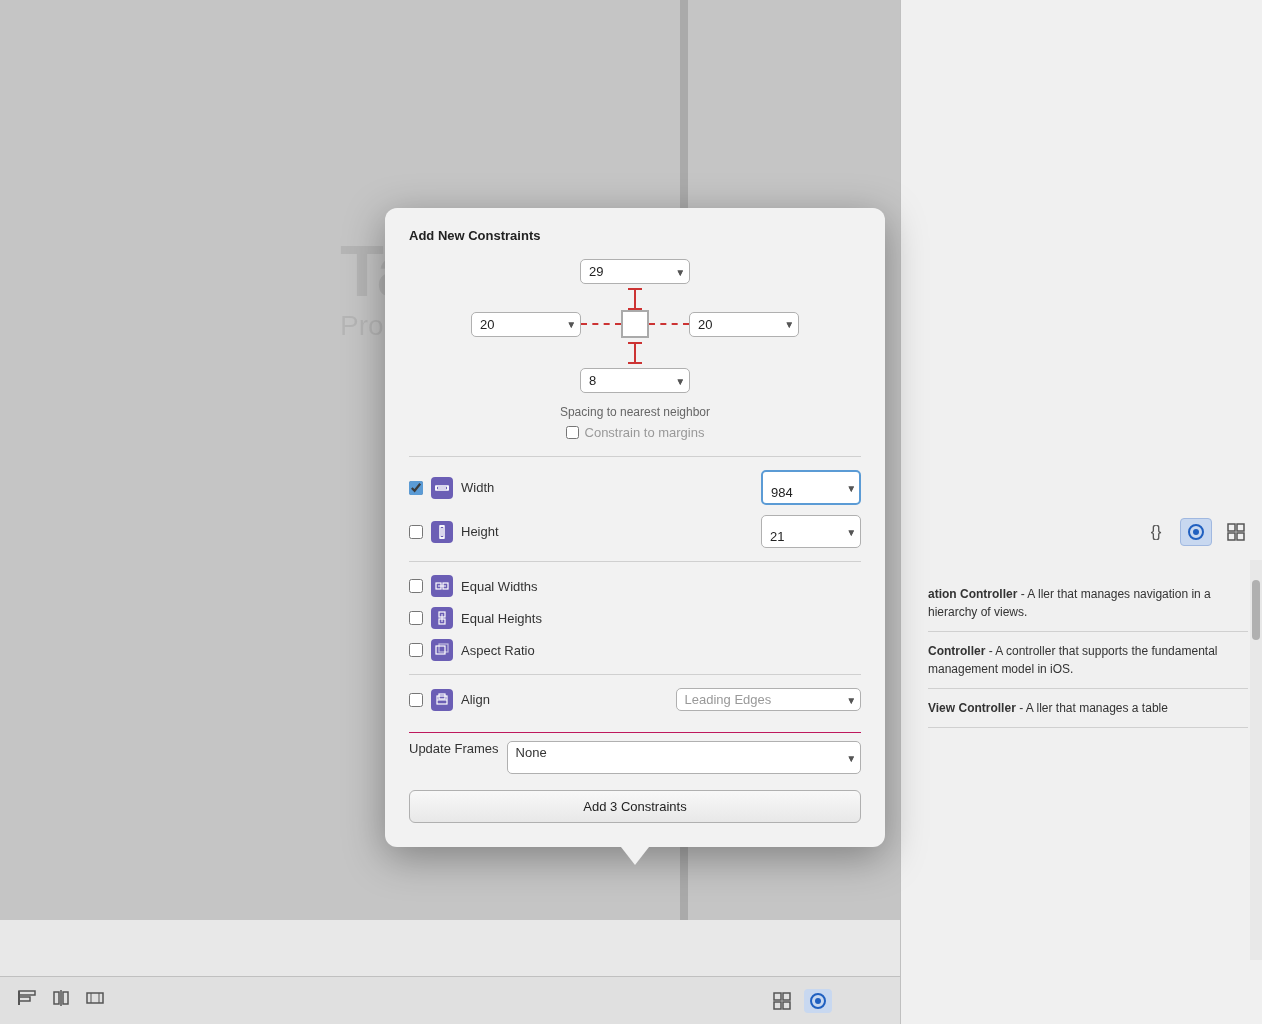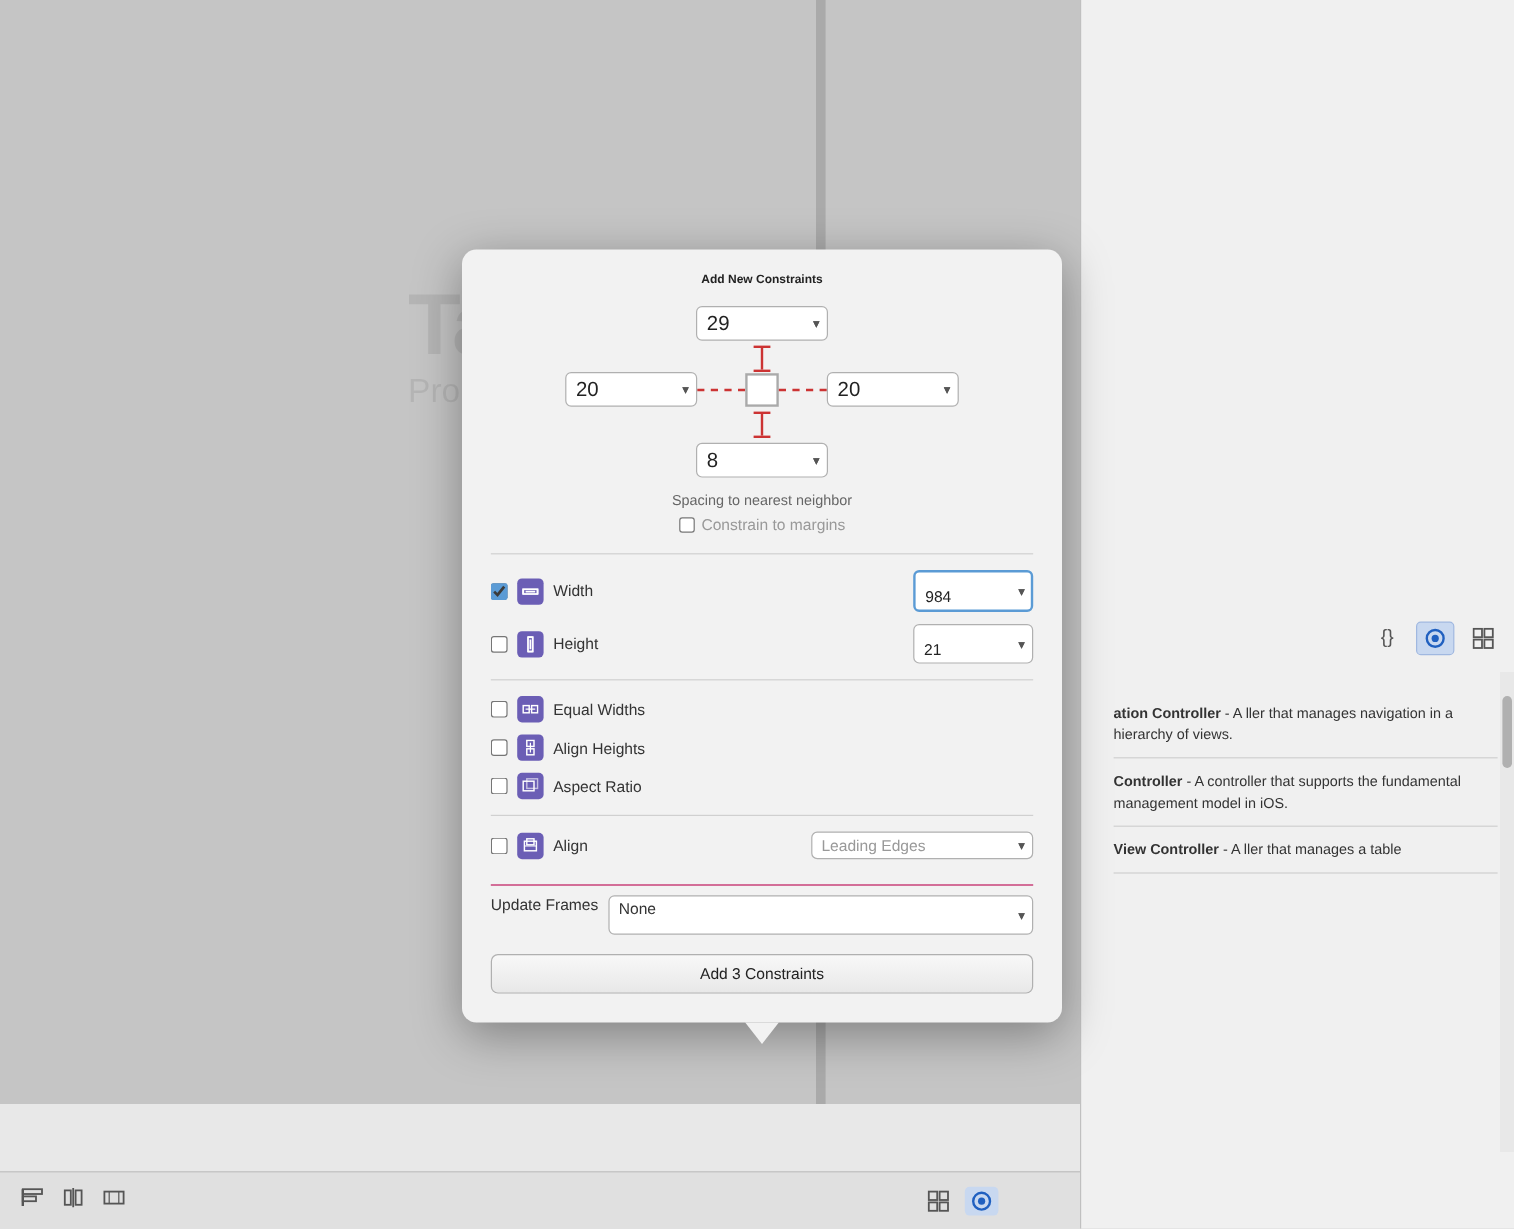--- a/index.html
+++ b/index.html
@@ -164,25 +164,24 @@
       bottom: -18px;
       left: 50%;
       transform: translateX(-50%);
       width: 0; height: 0;
       border-left: 14px solid transparent;
       border-right: 14px solid transparent;
       border-top: 18px solid #f2f2f2;
     }
 
     .popup-title {
-      font-size: 10px;
+      font-size: 13px;
       font-weight: bold;
       color: #222;
       margin-bottom: 16px;
-      text-align: center;
     }
 
     
     .spacing-diagram {
       display: flex;
       flex-direction: column;
       align-items: center;
       margin-bottom: 12px;
     }
     .spacing-top-row {
@@ -202,21 +201,21 @@
       margin-top: 4px;
     }
 
     .spacing-select {
       appearance: none;
       -webkit-appearance: none;
       background: white;
       border: 1px solid #b0b0b0;
       border-radius: 5px;
       padding: 4px 24px 4px 8px;
-      font-size: 17px;
+      font-size: 13px;
       color: #222;
       cursor: pointer;
       position: relative;
     }
     .spacing-select-wrap {
       position: relative;
       display: inline-block;
     }
     .spacing-select-wrap::after {
       content: '▾';
@@ -653,21 +652,21 @@
   
   <div class="constraint-row">
     <input type="checkbox" class="constraint-checkbox" style="">
     <div class="constraint-icon">
       <svg viewBox="0 0 14 14" width="14" height="14">
         <rect x="4" y="1" width="6" height="5" fill="none" stroke="white" stroke-width="1.2"></rect>
         <rect x="4" y="8" width="6" height="5" fill="none" stroke="white" stroke-width="1.2"></rect>
         <line x1="7" y1="3" x2="7" y2="11" stroke="white" stroke-width="1"></line>
       </svg>
     </div>
-    <span class="constraint-name">Align Heights</span>
+    <span class="constraint-name">Equal Heights</span>
   </div>
 
   
   <div class="constraint-row">
     <input type="checkbox" class="constraint-checkbox" style="">
     <div class="constraint-icon">
       <svg viewBox="0 0 14 14" width="14" height="14">
         <rect x="1" y="3" width="9" height="8" fill="none" stroke="white" stroke-width="1.2"></rect>
         <rect x="4" y="1" width="9" height="8" fill="none" stroke="white" stroke-width="1.2" opacity="0.6"></rect>
       </svg>

